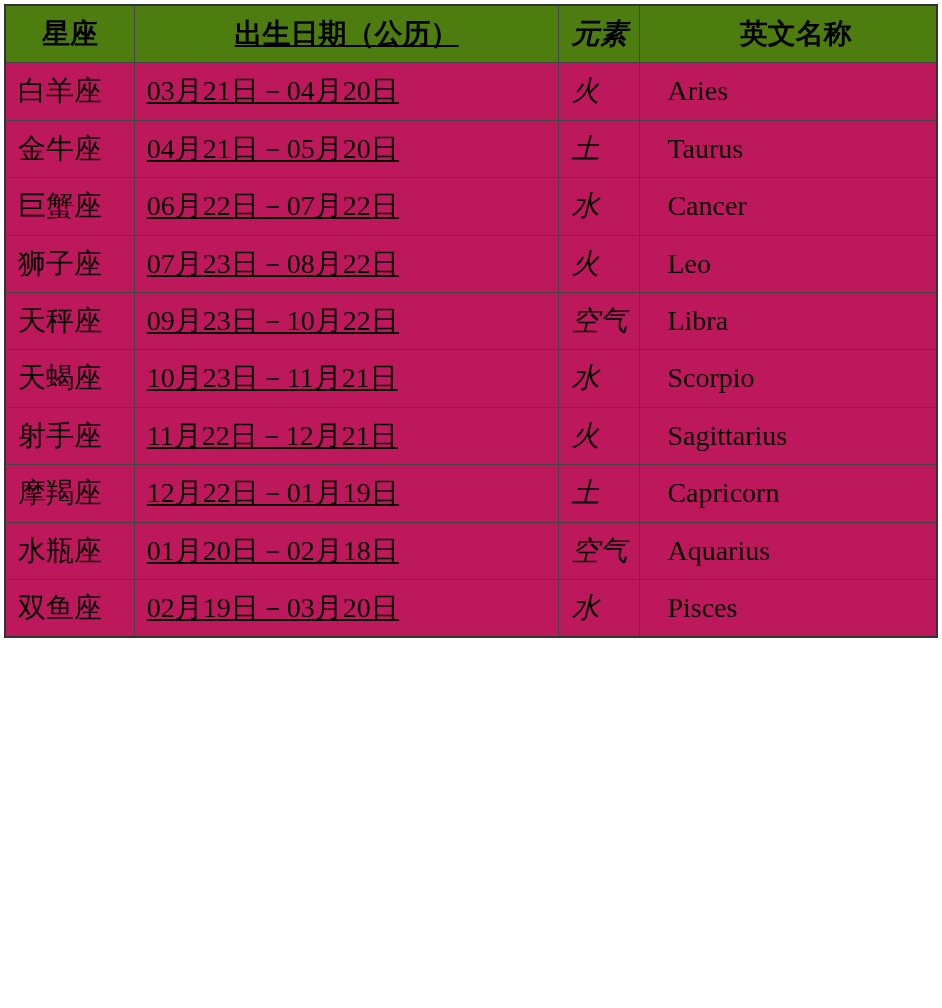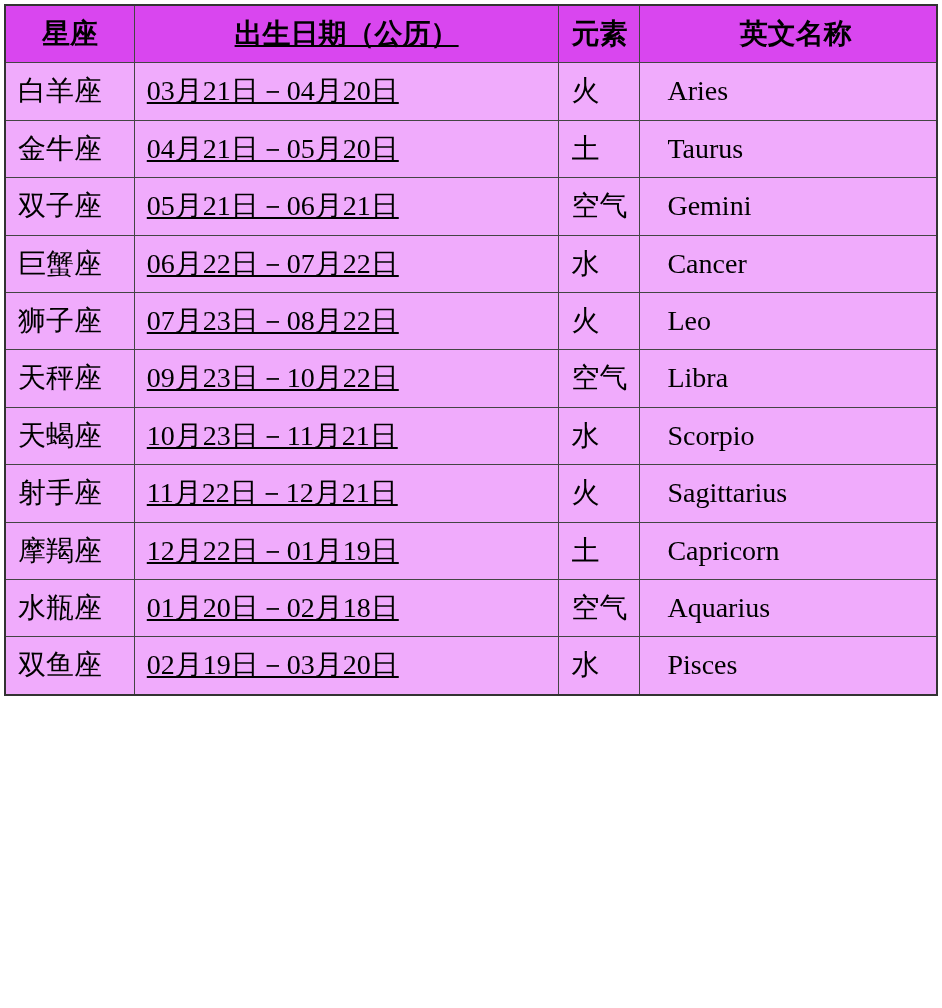--- a/index.html
+++ b/index.html
@@ -30,41 +30,42 @@
 
     th, td {
       border: 1.5px solid #444;
       padding: 10px 12px;
       font-size: 28px;
       line-height: 1.3;
       vertical-align: middle;
     }
 
     thead tr {
-      background: #d946ef;
+      background: #4d7c0f;
     }
 
     tbody tr {
-      background: #f0abfc;
+      background: #be185d;
     }
 
     .col-sign {
       width: 130px;
       white-space: nowrap;
     }
 
     .col-date {
       width: 430px;
       white-space: nowrap;
       text-decoration: underline;
     }
 
     .col-element {
       width: 80px;
       white-space: nowrap;
+      font-style: italic;
     }
 
     .col-english {
       width: 302px;
       white-space: nowrap;
       padding-left: 27px;
     }
 
     th {
       font-weight: bold;
@@ -88,26 +89,20 @@
           <td class="col-sign">白羊座</td>
           <td class="col-date">03月21日－04月20日</td>
           <td class="col-element">火</td>
           <td class="col-english">Aries</td>
         </tr>
         <tr>
           <td class="col-sign">金牛座</td>
           <td class="col-date">04月21日－05月20日</td>
           <td class="col-element">土</td>
           <td class="col-english">Taurus</td>
-        </tr>
-        <tr>
-          <td class="col-sign">双子座</td>
-          <td class="col-date">05月21日－06月21日</td>
-          <td class="col-element">空气</td>
-          <td class="col-english">Gemini</td>
         </tr>
         <tr>
           <td class="col-sign">巨蟹座</td>
           <td class="col-date">06月22日－07月22日</td>
           <td class="col-element">水</td>
           <td class="col-english">Cancer</td>
         </tr>
         <tr>
           <td class="col-sign">狮子座</td>
           <td class="col-date">07月23日－08月22日</td>

